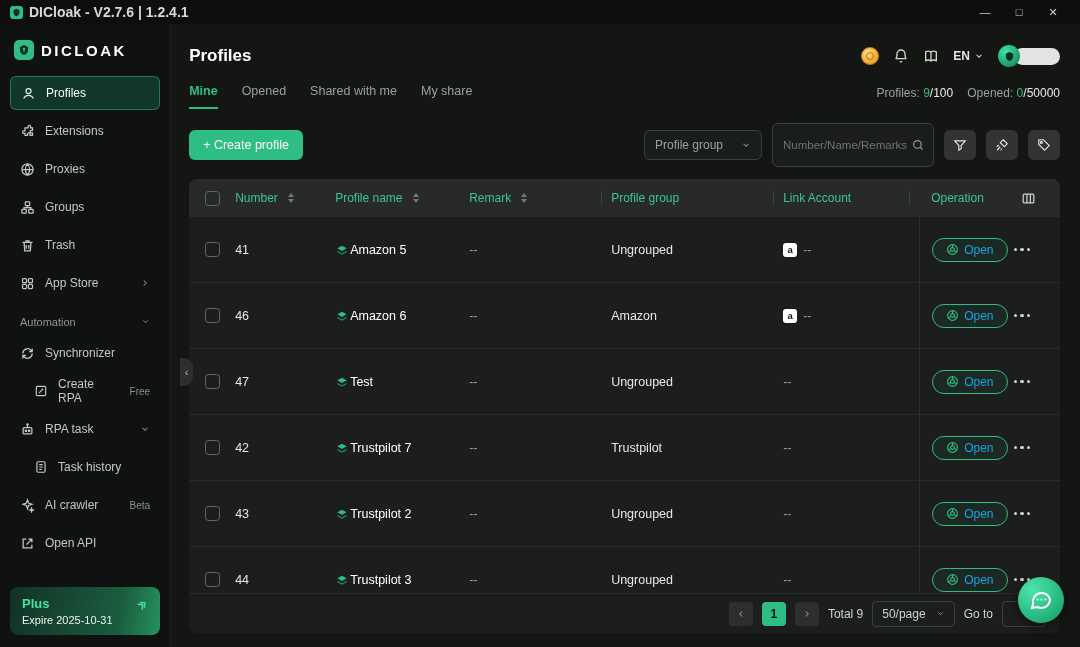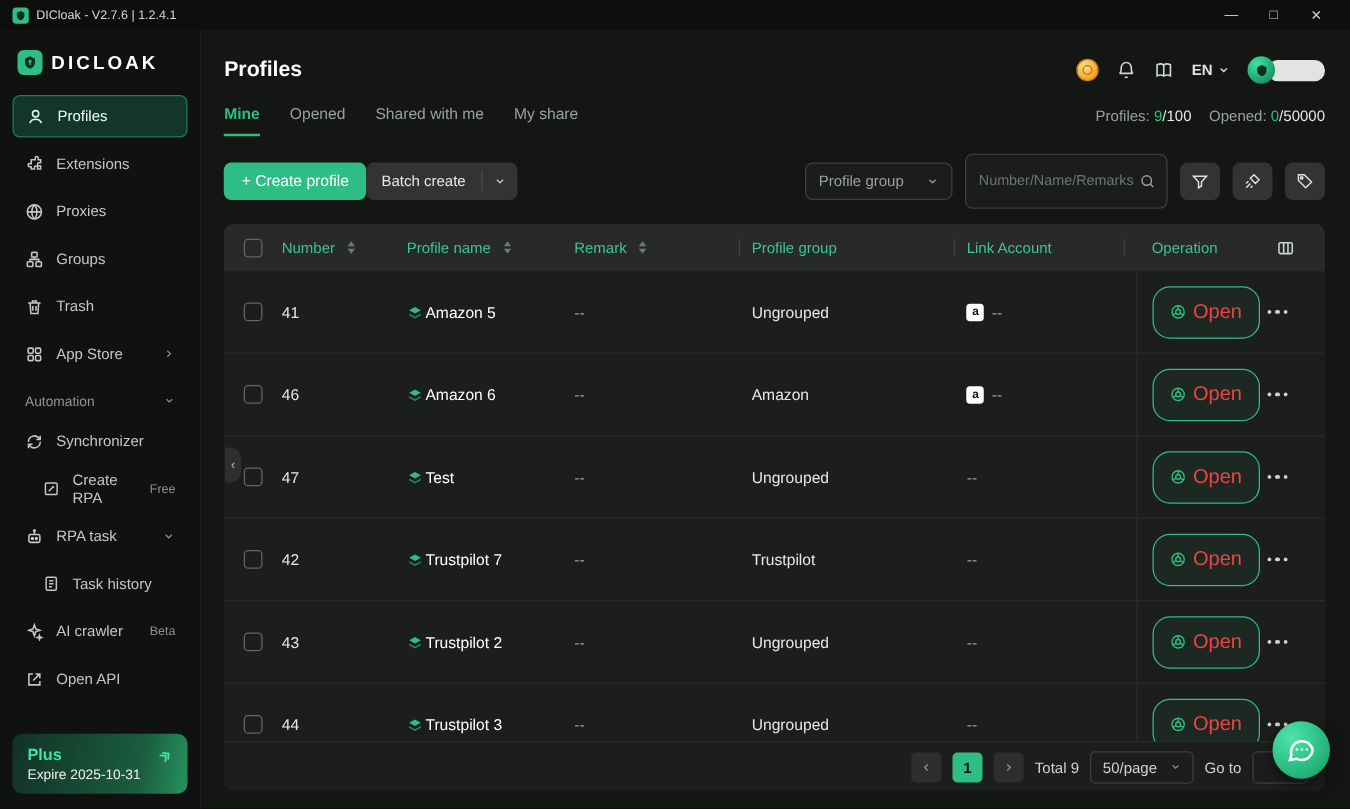--- a/index.html
+++ b/index.html
@@ -3,21 +3,21 @@
 <meta charset="utf-8">
 <style>
   html,body{margin:0;padding:0;background:#050505;}
   *{box-sizing:border-box;}
   .app{width:1080px;height:647px;position:relative;overflow:hidden;background:#141614;
        font-family:"Liberation Sans",sans-serif;font-size:12px;color:#e8eae8;}
 
   
   .titlebar{height:24px;background:#0d0f0e;display:flex;align-items:center;padding:0 10px;gap:6px;}
   .titlebar .tlogo{width:13px;height:13px;border-radius:3px;background:#2ebd85;display:flex;align-items:center;justify-content:center;}
-  .titlebar .ttext{font-size:10px;color:#d8dad8;font-weight:normal;}
+  .titlebar .ttext{font-size:14px;color:#d8dad8;font-weight:bold;}
   .win-controls{margin-left:auto;display:flex;gap:0;}
   .win-btn{width:34px;height:24px;display:flex;align-items:center;justify-content:center;color:#cfcfcf;font-size:11px;cursor:default;}
 
   .frame{display:flex;height:623px;}
 
   
   .sidebar{width:186px;background:#101211;border-right:1px solid #1e211f;display:flex;flex-direction:column;padding:10px 10px 12px;position:relative;}
   .logo-row{display:flex;align-items:center;gap:7px;padding:6px 4px 16px;}
   .logo-mark{width:20px;height:20px;border-radius:5px;background:#2ebd85;display:flex;align-items:center;justify-content:center;}
   .logo-text{font-size:15px;font-weight:bold;letter-spacing:2.5px;color:#fff;}
@@ -86,22 +86,22 @@
   .sort .down{border-top:4px solid #6d7a72;}
   .cell-op-head{display:flex;align-items:center;}
   .col-settings{margin-left:auto;margin-right:16px;color:#cfd4cf;display:flex;}
   .t-body{flex:1;overflow:hidden;}
   .t-row{height:66px;border-bottom:1px solid #282b29;font-size:12.5px;color:#e6e8e6;}
   .t-row .cell-op{border-left:1px solid #2a2d2b;height:100%;display:flex;align-items:center;}
   .checkbox{width:15px;height:15px;border:1.5px solid #62675f;border-radius:3.5px;background:transparent;cursor:default;flex:none;}
   .muted{color:#9aa09b;}
   .pname{display:flex;align-items:flex-end;gap:1px;color:#fff;}
   .link-badge{width:14px;height:14px;border-radius:3px;background:#fff;color:#111;font-size:9.5px;font-weight:bold;display:flex;align-items:center;justify-content:center;flex:none;}
-  .btn-open{height:42px;border-radius:14px;border:1px solid #2ebd85;color:#ef4444;background:rgba(46,189,133,.07);
-      display:flex;align-items:center;gap:5px;padding:0 13px;font-size:16px;cursor:default;margin-left:12px;}
+  .btn-open{height:24px;border-radius:14px;border:1px solid #2ebd85;color:#0ea5e9;background:rgba(46,189,133,.07);
+      display:flex;align-items:center;gap:5px;padding:0 13px;font-size:12px;cursor:default;margin-left:12px;}
   .more-btn{margin-left:auto;margin-right:22px;display:flex;gap:3px;cursor:default;}
   .more-btn i{width:3.5px;height:3.5px;border-radius:50%;background:#cfd4cf;display:block;}
 
   
   .pagination{height:40px;border-top:1px solid #282b29;background:#1c1e1d;display:flex;align-items:center;justify-content:flex-end;gap:9px;padding:0 14px;flex:none;}
   .pg-btn{width:24px;height:24px;border-radius:4px;background:#2c2f2d;color:#8f958f;display:flex;align-items:center;justify-content:center;font-size:12px;cursor:default;}
   .pg-cur{width:24px;height:24px;border-radius:4px;background:#2ebd85;color:#08130d;font-weight:bold;display:flex;align-items:center;justify-content:center;cursor:default;}
   .pg-total{color:#cfd4cf;}
   .pg-select{height:26px;border-radius:4px;border:1px solid #3c403d;color:#cfd4cf;display:flex;align-items:center;gap:10px;padding:0 9px;cursor:default;}
   .pg-goto{color:#cfd4cf;}
@@ -317,29 +317,20 @@
           </span>
           <span>
             <span>Opened:</span>
             <b>0</b><span class="tot">/50000</span>
           </span>
         </div>
       </div>
 
       <div class="toolbar">
         <div class="btn-create">+ Create profile</div>
-        <div class="btn-batch">
-          <span class="lbl">Batch create</span>
-          <span class="div"></span>
-          <span class="car">
-            <svg width="10" height="10" viewBox="0 0 24 24" fill="none" stroke="currentColor" stroke-width="2.5">
-                <polyline points="6 9 12 15 18 9"></polyline>
-              </svg>
-          </span>
-        </div>
         <div class="toolbar-right">
           <div class="select">
             <span>Profile group</span>
             <svg width="10" height="10" viewBox="0 0 24 24" fill="none" stroke="#8f958f" stroke-width="2.5">
                 <polyline points="6 9 12 15 18 9"></polyline>
               </svg>
           </div>
           <div class="searchbox">
             <input placeholder="Number/Name/Remarks" style="">
             <svg width="14" height="14" viewBox="0 0 24 24" fill="none" stroke="#9aa09b" stroke-width="2">

